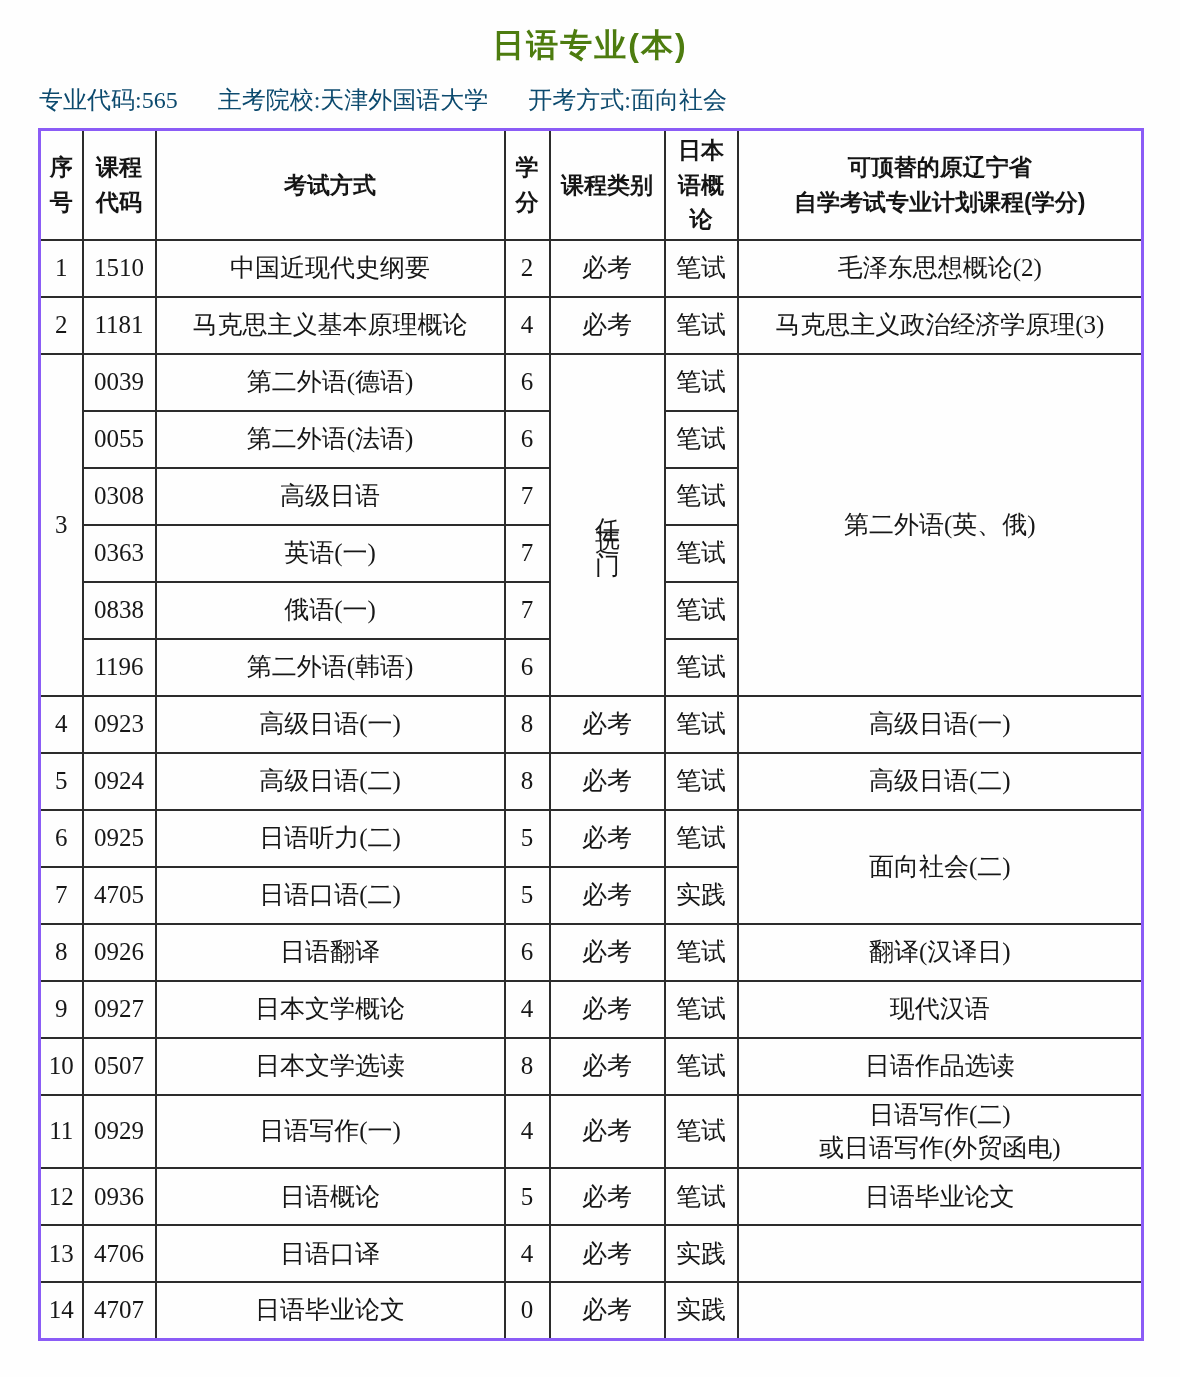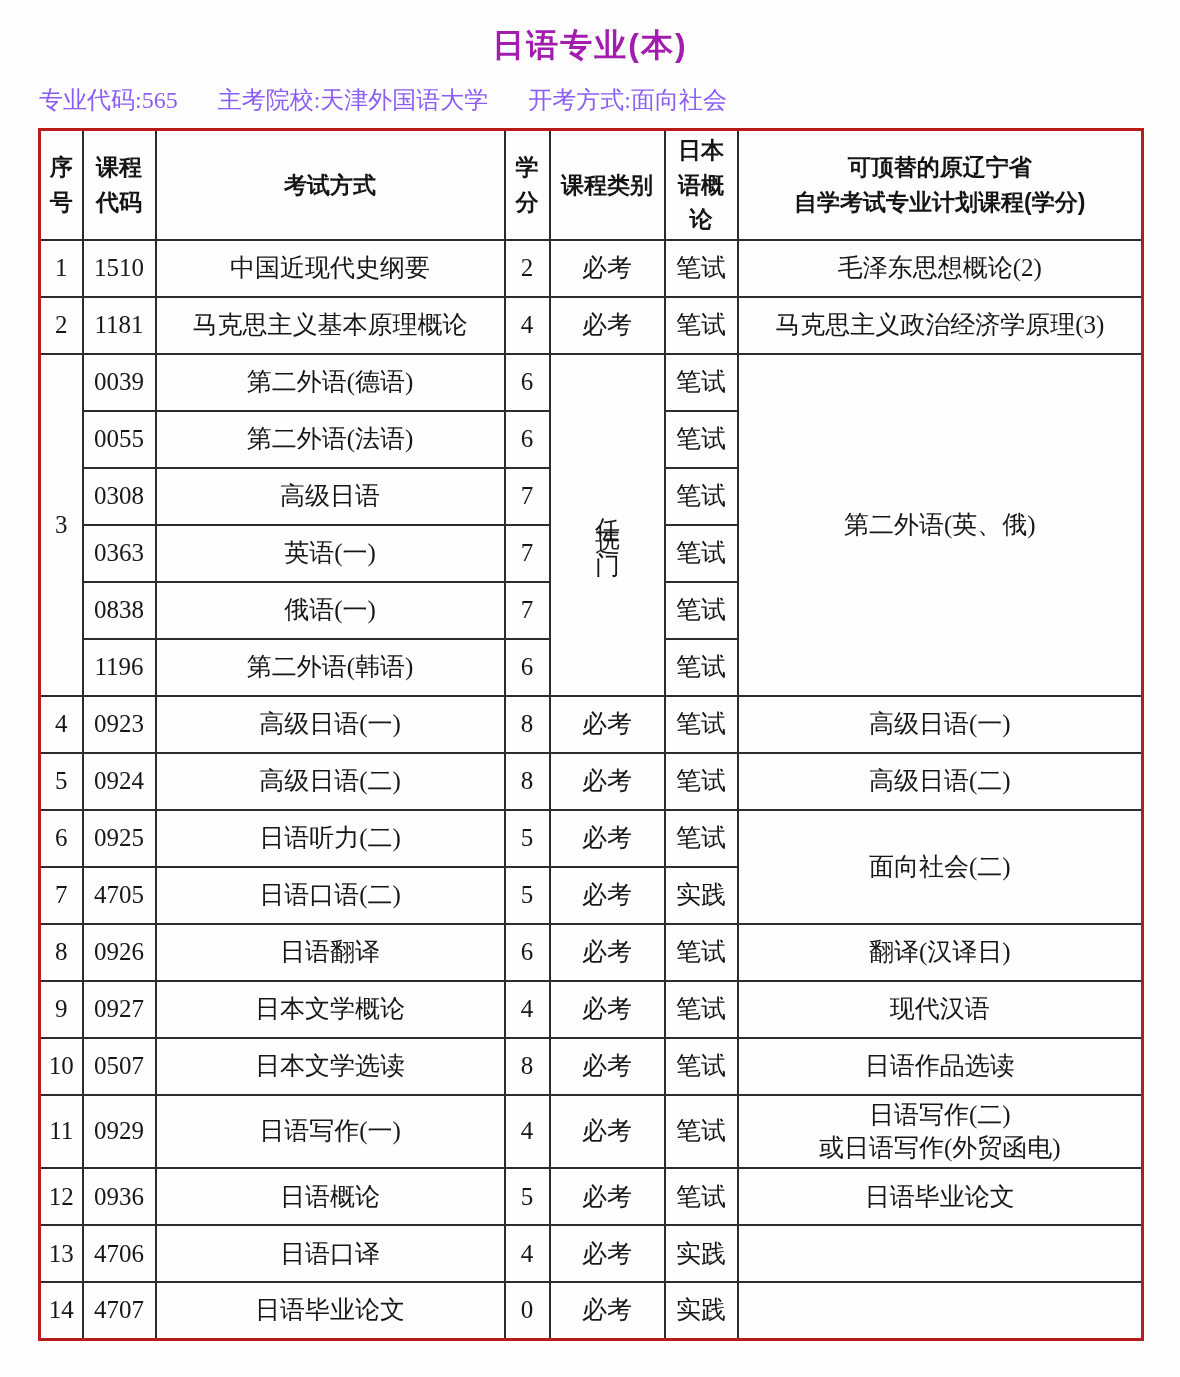--- a/index.html
+++ b/index.html
@@ -13,36 +13,36 @@
     color: #141414;
     overflow: hidden;
   }
   .page-title {
     padding-top: 24px;
     text-align: center;
     font-family: "Liberation Sans", sans-serif;
     font-weight: bold;
     font-size: 32px;
     letter-spacing: 2px;
-    color: #a21caf;
+    color: #4d7c0f;
   }
   .meta-line {
     margin: 16px 0 12px 39px;
     font-size: 24px;
-    color: #8b5cf6;
+    color: #0c4a6e;
     white-space: nowrap;
   }
   .meta-line span { margin-right: 34px; }
   .meta-line span:last-child { margin-right: 0; }
   table.course-table {
     margin-left: 38px;
     border-collapse: collapse;
     table-layout: fixed;
     width: 1103px;
-    border: 3px solid #b91c1c;
+    border: 3px solid #8b5cf6;
   }
   .course-table th, .course-table td {
     border: 2px solid #2c2c2c;
     text-align: center;
     vertical-align: middle;
     padding: 2px 3px;
     overflow: hidden;
   }
   .course-table thead tr { height: 88px; }
   .course-table th {

